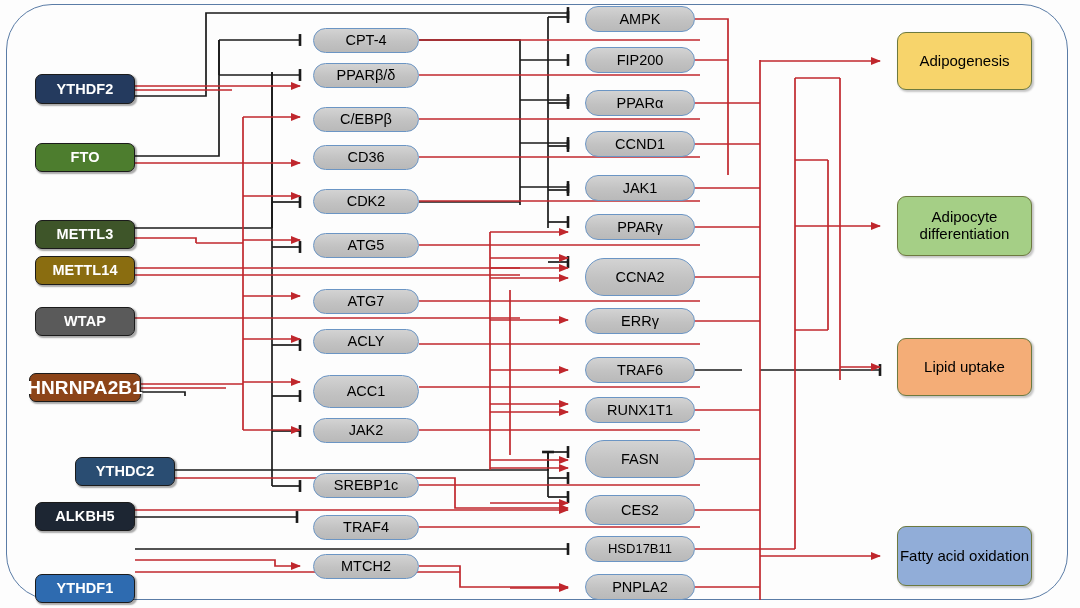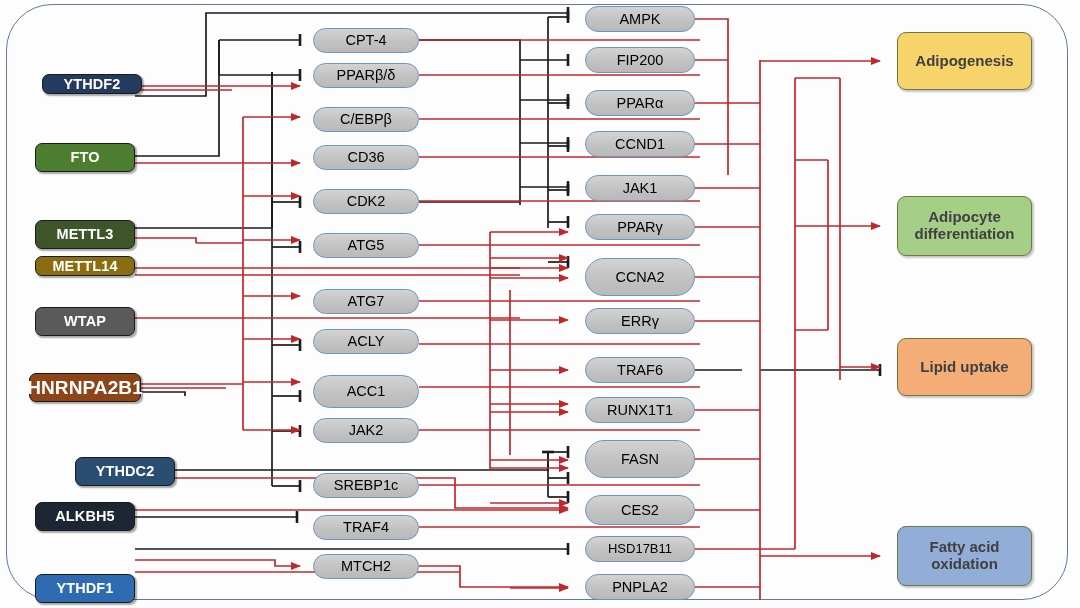--- a/index.html
+++ b/index.html
@@ -54,23 +54,23 @@
     border:1.5px solid #6b95c4;
     background:linear-gradient(180deg,#d3d3d3 0%,#c2c2c2 55%,#b9b9b9 100%);
     color:#000000;
     font-size:14.5px;
     font-weight:400;
   }
   
   .outcome{
     border-radius:9px;
     border:1.3px solid #6d7a3f;
-    color:#404040;
+    color:#000000;
     font-size:15px;
-    font-weight:700;
+    font-weight:400;
     box-shadow:1.5px 1.5px 2px rgba(0,0,0,.22);
   }
 </style>
 </head>
 <body>
 
 <div id="stage">
 
   <div id="outer-frame"></div>
 
@@ -233,30 +233,30 @@
       <path d="M795,330 L828,330"></path>
 
       <path d="M760,61 L880,61" marker-end="url(#ar-red)"></path>
       <path d="M795,226 L880,226" marker-end="url(#ar-red)"></path>
       <path d="M840,367 L880,367" marker-end="url(#ar-red)"></path>
       <path d="M760,556 L880,556" marker-end="url(#ar-red)"></path>
     </g>
   </svg>
 
   <div>
-    <div class="node reg" style="left:42px;top:74px;width:100px;height:20px;background:#243a5e;">
+    <div class="node reg" style="left:35px;top:74px;width:100px;height:30px;background:#243a5e;">
       <span>YTHDF2</span>
     </div>
     <div class="node reg" style="left:35px;top:143px;width:100px;height:29px;background:#4d7d2e;">
       <span>FTO</span>
     </div>
     <div class="node reg" style="left:35px;top:220px;width:100px;height:29px;background:#3e5529;">
       <span>METTL3</span>
     </div>
-    <div class="node reg" style="left:35px;top:256px;width:100px;height:20px;background:#8a6d10;">
+    <div class="node reg" style="left:35px;top:256px;width:100px;height:29px;background:#8a6d10;">
       <span>METTL14</span>
     </div>
     <div class="node reg" style="left:35px;top:307px;width:100px;height:29px;background:#5a5a5a;">
       <span>WTAP</span>
     </div>
     <div class="node reg" style="left:29px;top:373px;width:112px;height:29px;background:#8c4418;font-size:19px;">
       <span>HNRNPA2B1</span>
     </div>
     <div class="node reg" style="left:35px;top:457px;width:100px;height:29px;background:#2a4d72;margin-left:40px;">
       <span>YTHDC2</span>

